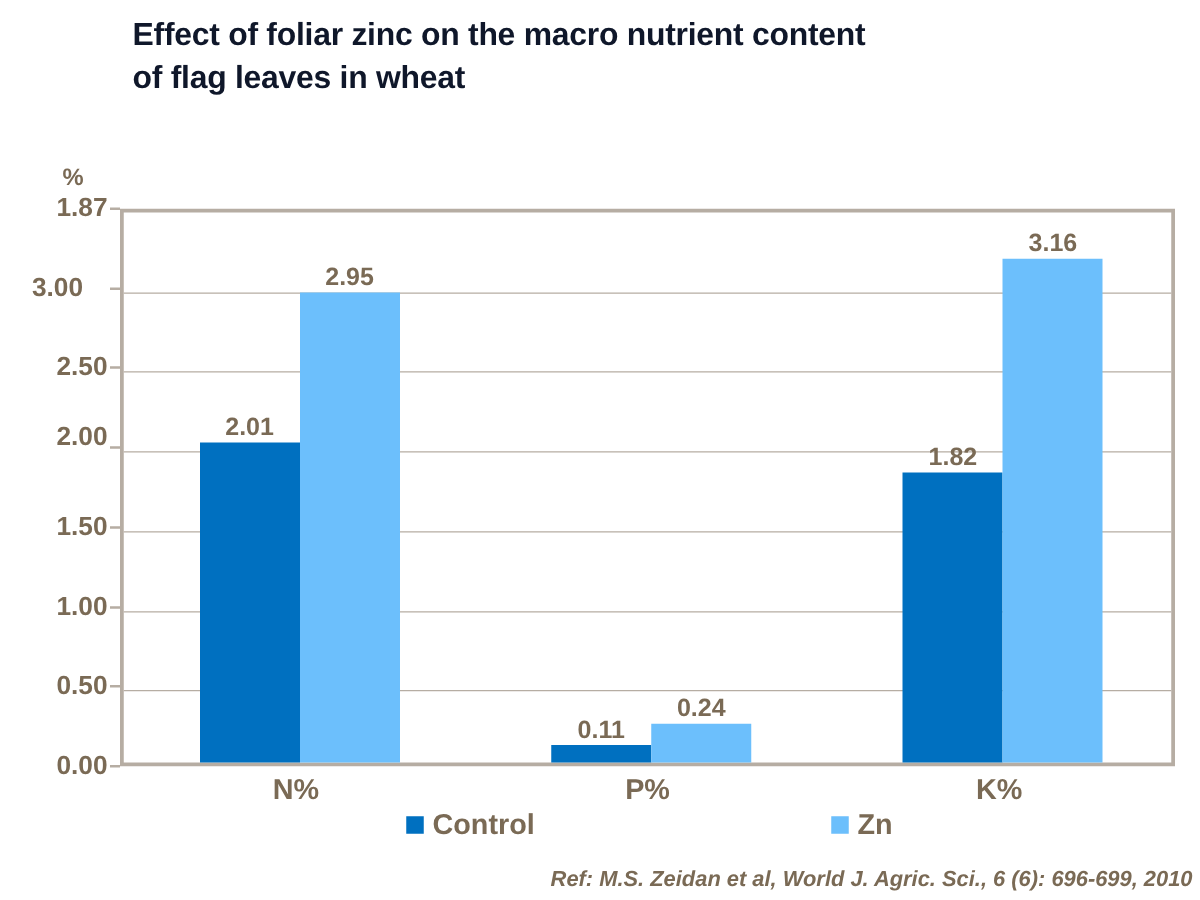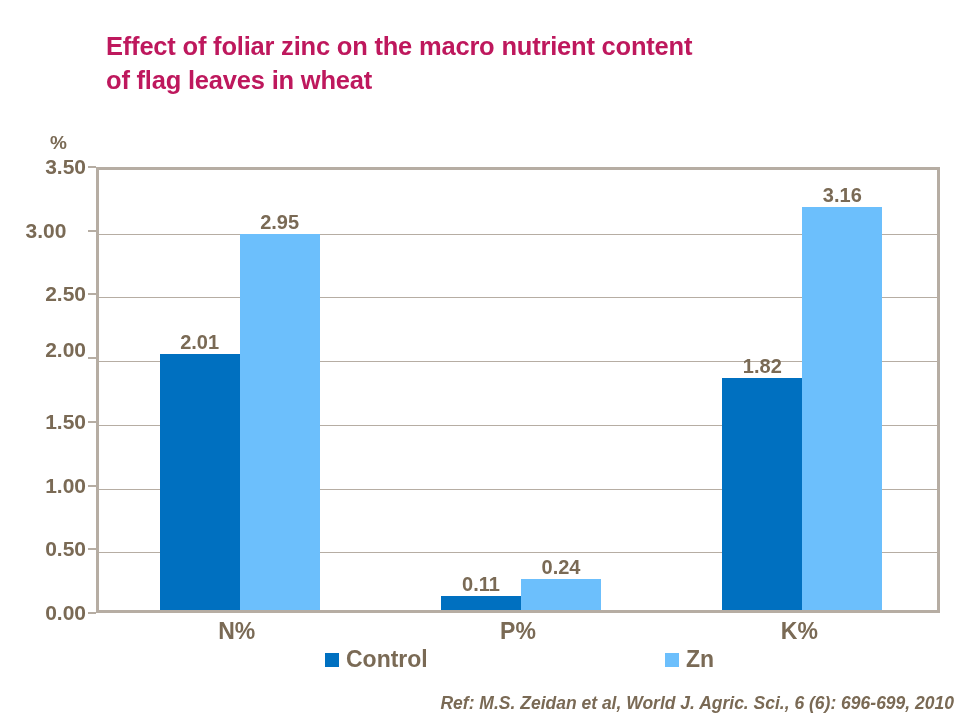--- a/index.html
+++ b/index.html
@@ -12,26 +12,26 @@
     height: 720px;
     position: relative;
     overflow: hidden;
     font-family: "Liberation Sans", sans-serif;
   }
 
   
   #chart-title {
     position: absolute;
     left: 106px;
-    top: 30px;
+    top: 12px;
     width: 790px;
     font-size: 25.5px;
     font-weight: bold;
     line-height: 1.32;
-    color: #be185d;
+    color: #0f172a;
     letter-spacing: -0.2px;
     white-space: pre-line;
   }
 
   
   #y-unit {
     position: absolute;
     left: 50px;
     top: 132px;
     font-size: 19px;
@@ -172,21 +172,21 @@
 </style>
 </head>
 <body>
 
 <div id="chart-title">Effect of foliar zinc on the macro nutrient content
 of flag leaves in wheat</div>
 
 <div id="y-unit">%</div>
 
 <div id="y-labels">
-    <div class="ytick-label" style="top: 0px;">3.50</div>
+    <div class="ytick-label" style="top: 0px;">1.87</div>
     <div class="ytick-label" style="top: 63.7143px; text-align: center;">3.00</div>
     <div class="ytick-label" style="top: 127.429px;">2.50</div>
     <div class="ytick-label" style="top: 183px;">2.00</div>
     <div class="ytick-label" style="top: 254.857px;">1.50</div>
     <div class="ytick-label" style="top: 318.571px;">1.00</div>
     <div class="ytick-label" style="top: 382.286px;">0.50</div>
     <div class="ytick-label" style="top: 446px;">0.00</div>
   </div>
 <div id="y-ticks">
     <div class="ytick-mark" style="top: -1px;"></div>

